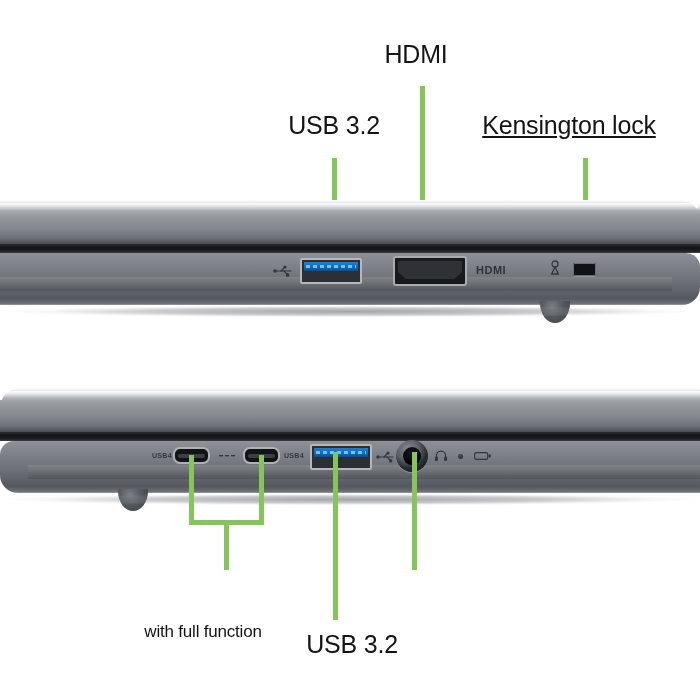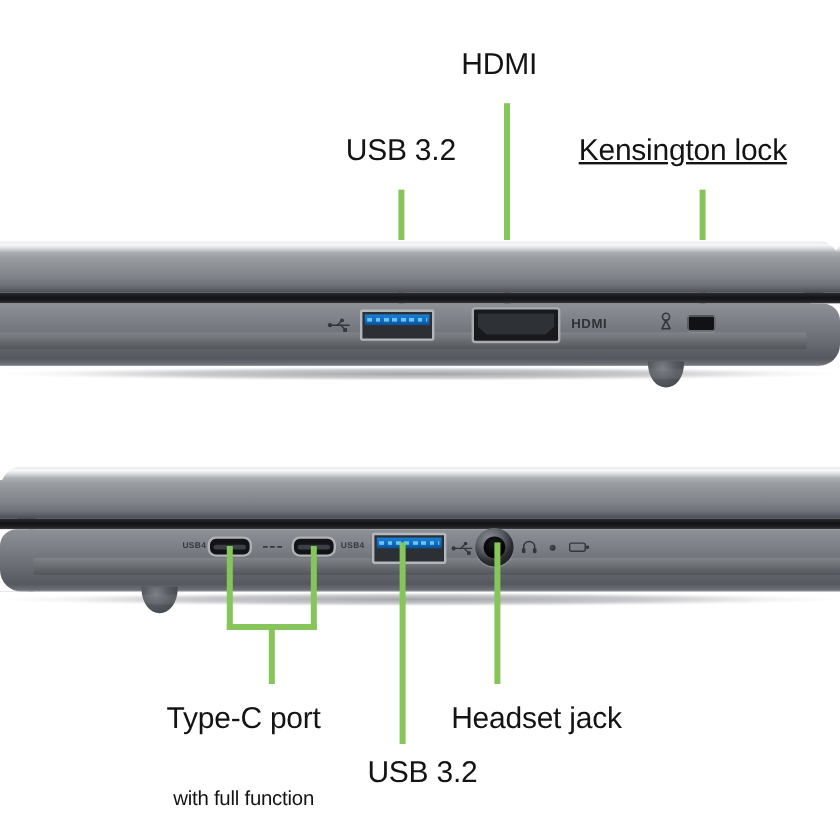--- a/index.html
+++ b/index.html
@@ -395,20 +395,18 @@
 
   <div class="lead v" style="left:189px; top:455px; height:70px;"></div>
   <div class="lead v" style="left:259px; top:455px; height:70px;"></div>
   <div class="lead h" style="left:189px; top:520px; width:75px;"></div>
   <div class="lead v" style="left:224px; top:520px; height:50px;"></div>
 
   <div class="lead v" style="left:333px; top:452px; height:168px;"></div>
 
   <div class="lead v" style="left:412px; top:452px; height:118px;"></div>
 
-  <div class="label lg ctr" style="left:203px; top:585px;">Type-C port</div>
-  <div class="label sm ctr" style="left:203px; top:622px;margin-top:34px;">with full function</div>
+  <div class="label sm ctr" style="left:203px; top:622px;">with full function</div>
 
   <div class="label lg ctr" style="left:352px; top:630px;">USB 3.2</div>
 
-  <div class="label lg ctr" style="left:447px; top:585px;">Headset jack</div>
 
 </div>
 
 </body></html>

